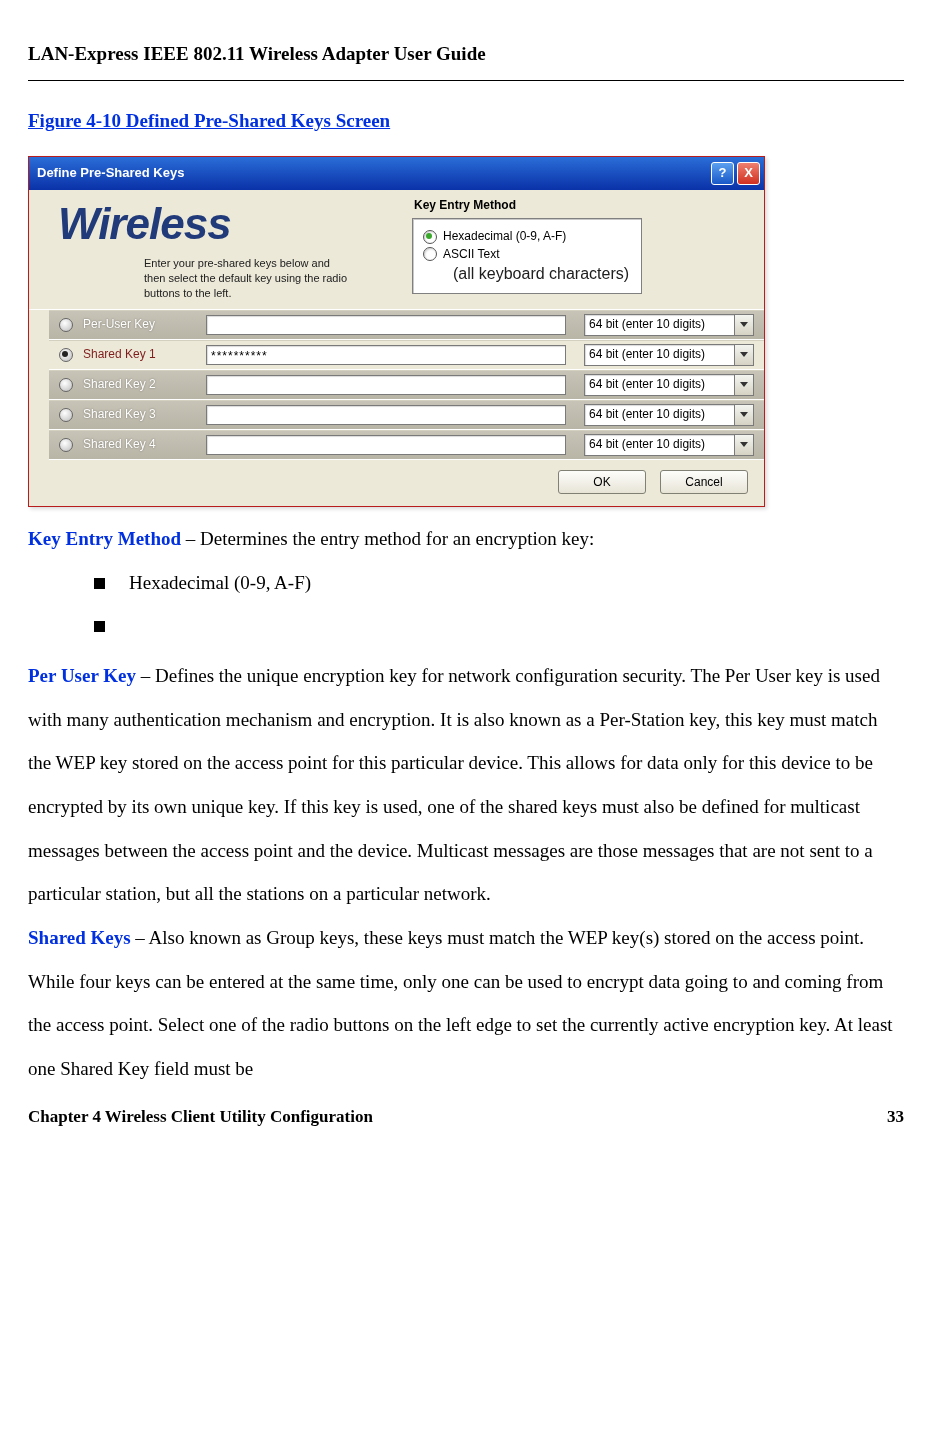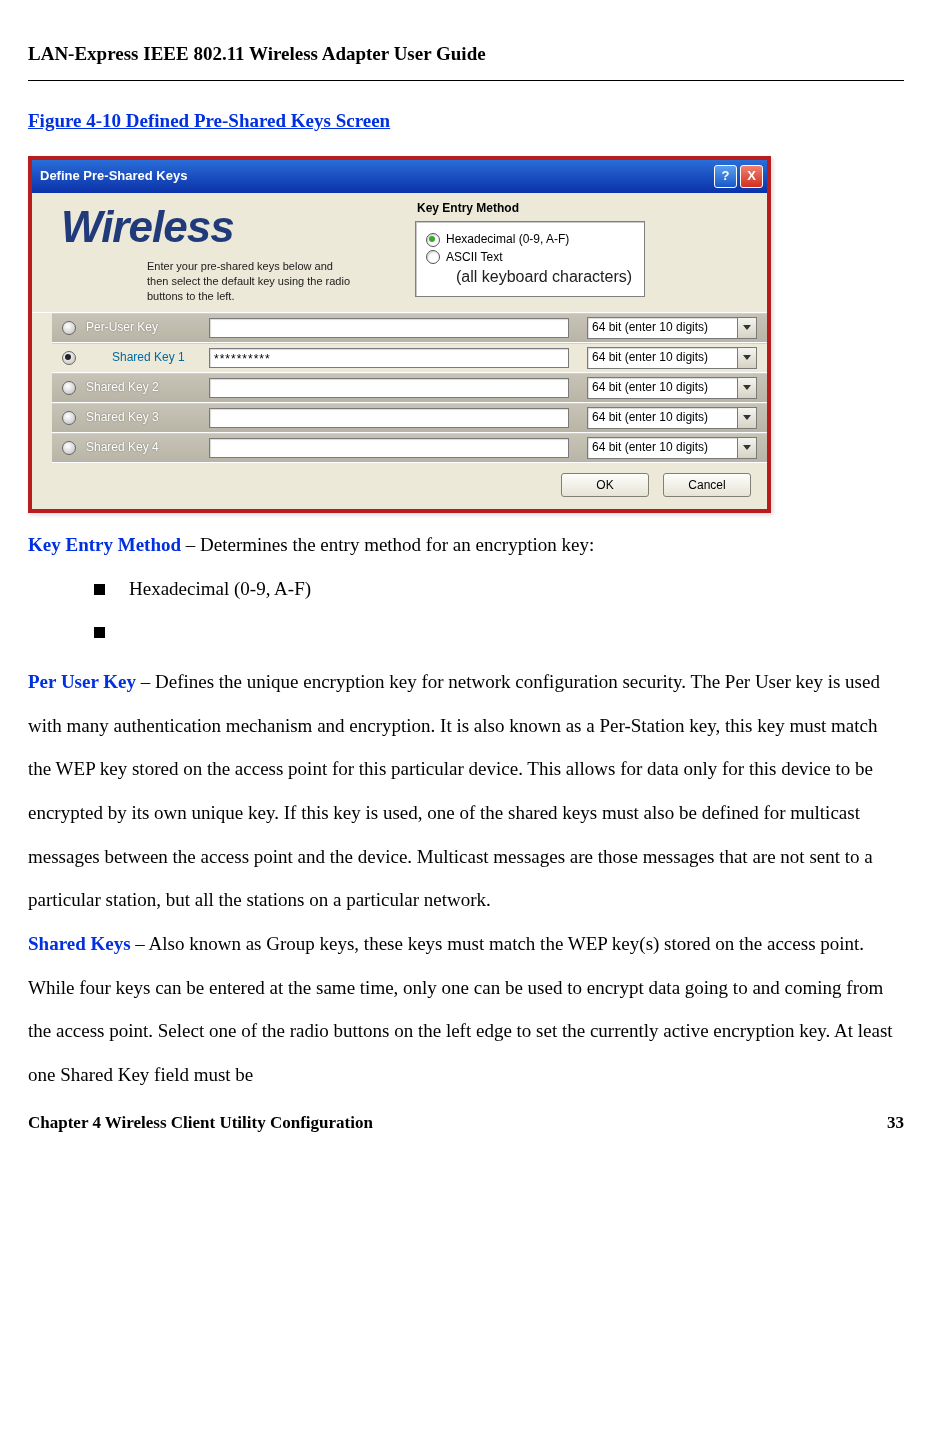--- a/index.html
+++ b/index.html
@@ -60,21 +60,21 @@
     gap: 16px;
   }
 
   
   .dialog {
     width: 735px;
     font-family: Tahoma, Arial, sans-serif;
     font-size: 12px;
     color: #000;
     line-height: 1.3;
-    border: 4px solid #b91c1c;
+    border: 1px solid #b91c1c;
     margin-bottom: 10px;
     box-shadow: 2px 2px 4px rgba(0,0,0,.15);
   }
   .titlebar {
     background: linear-gradient(to bottom, #2a6ed8 0%, #1a4fc0 50%, #0a32a8 100%);
     color: #fff;
     padding: 5px 4px 5px 8px;
     display: flex;
     align-items: center;
     font-weight: bold;
@@ -187,21 +187,21 @@
   .key-row.alt {
     background: linear-gradient(to bottom, #c7c3b6, #b8b4a6);
   }
   .kr-radio-col {
     width: 150px;
     display: flex;
     align-items: center;
     color: #fff;
     text-shadow: 0 0 2px rgba(0,0,0,.4);
   }
-  .kr-radio-col.dark { color: #0369a1; text-shadow: none; gap: 26px; }
+  .kr-radio-col.dark { color: #7f1d1d; text-shadow: none; }
   .kr-radio {
     width: 12px; height: 12px;
     border-radius: 50%;
     border: 1px solid #666;
     background: radial-gradient(circle at 40% 35%, #fff, #bbb);
     margin-right: 10px;
     position: relative;
   }
   .kr-radio.sel::after {
     content: "";

